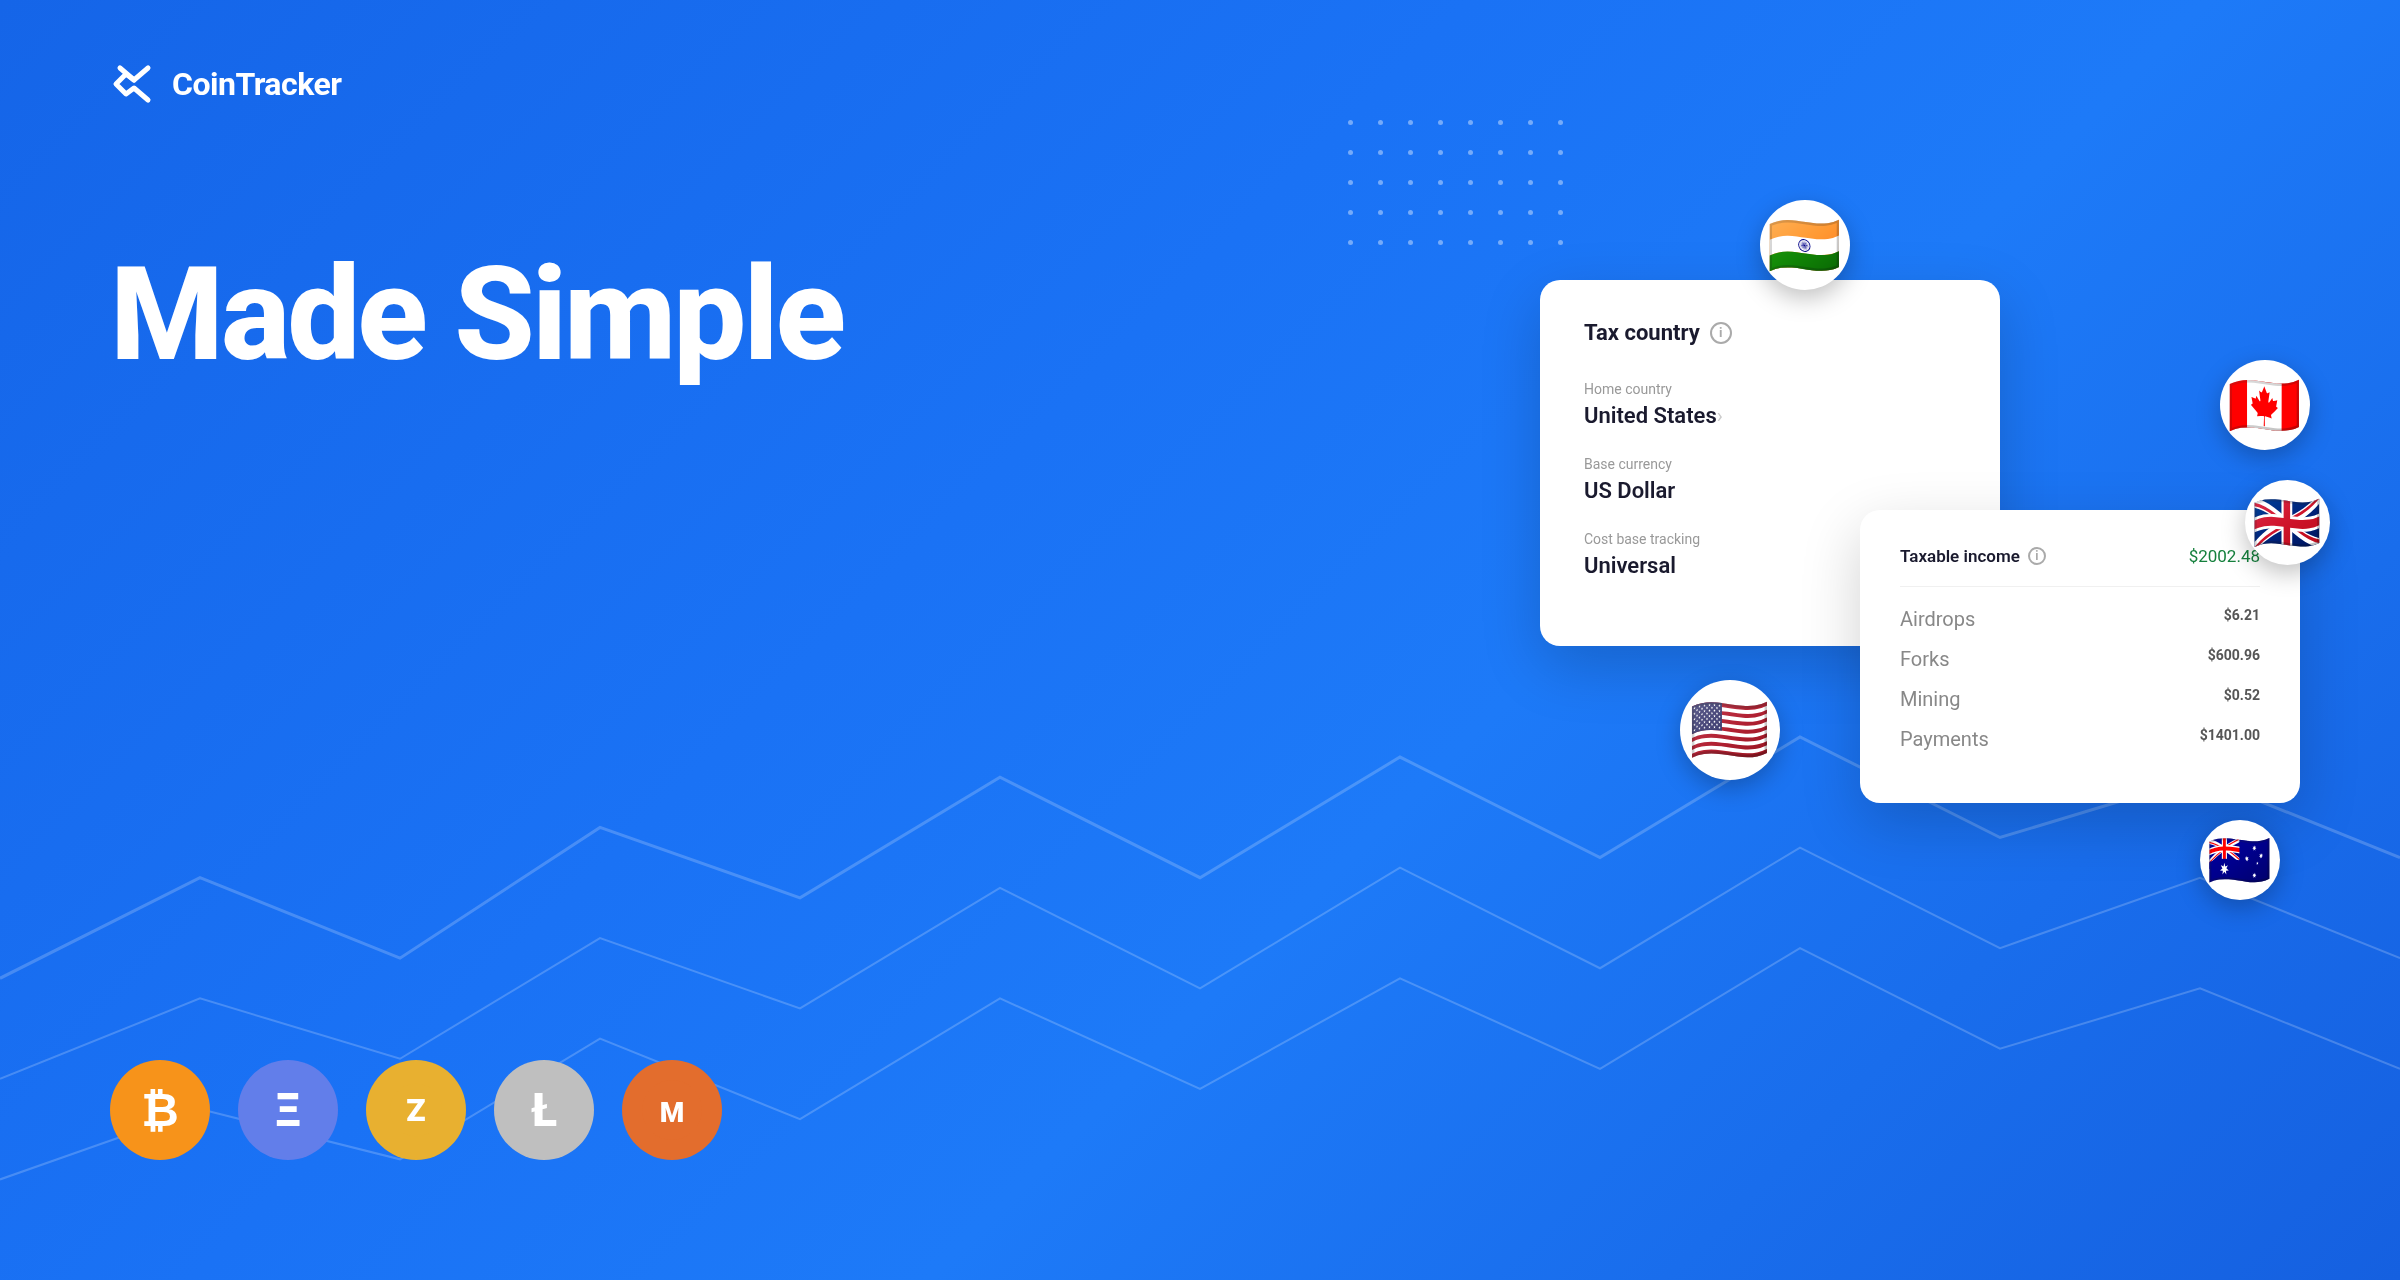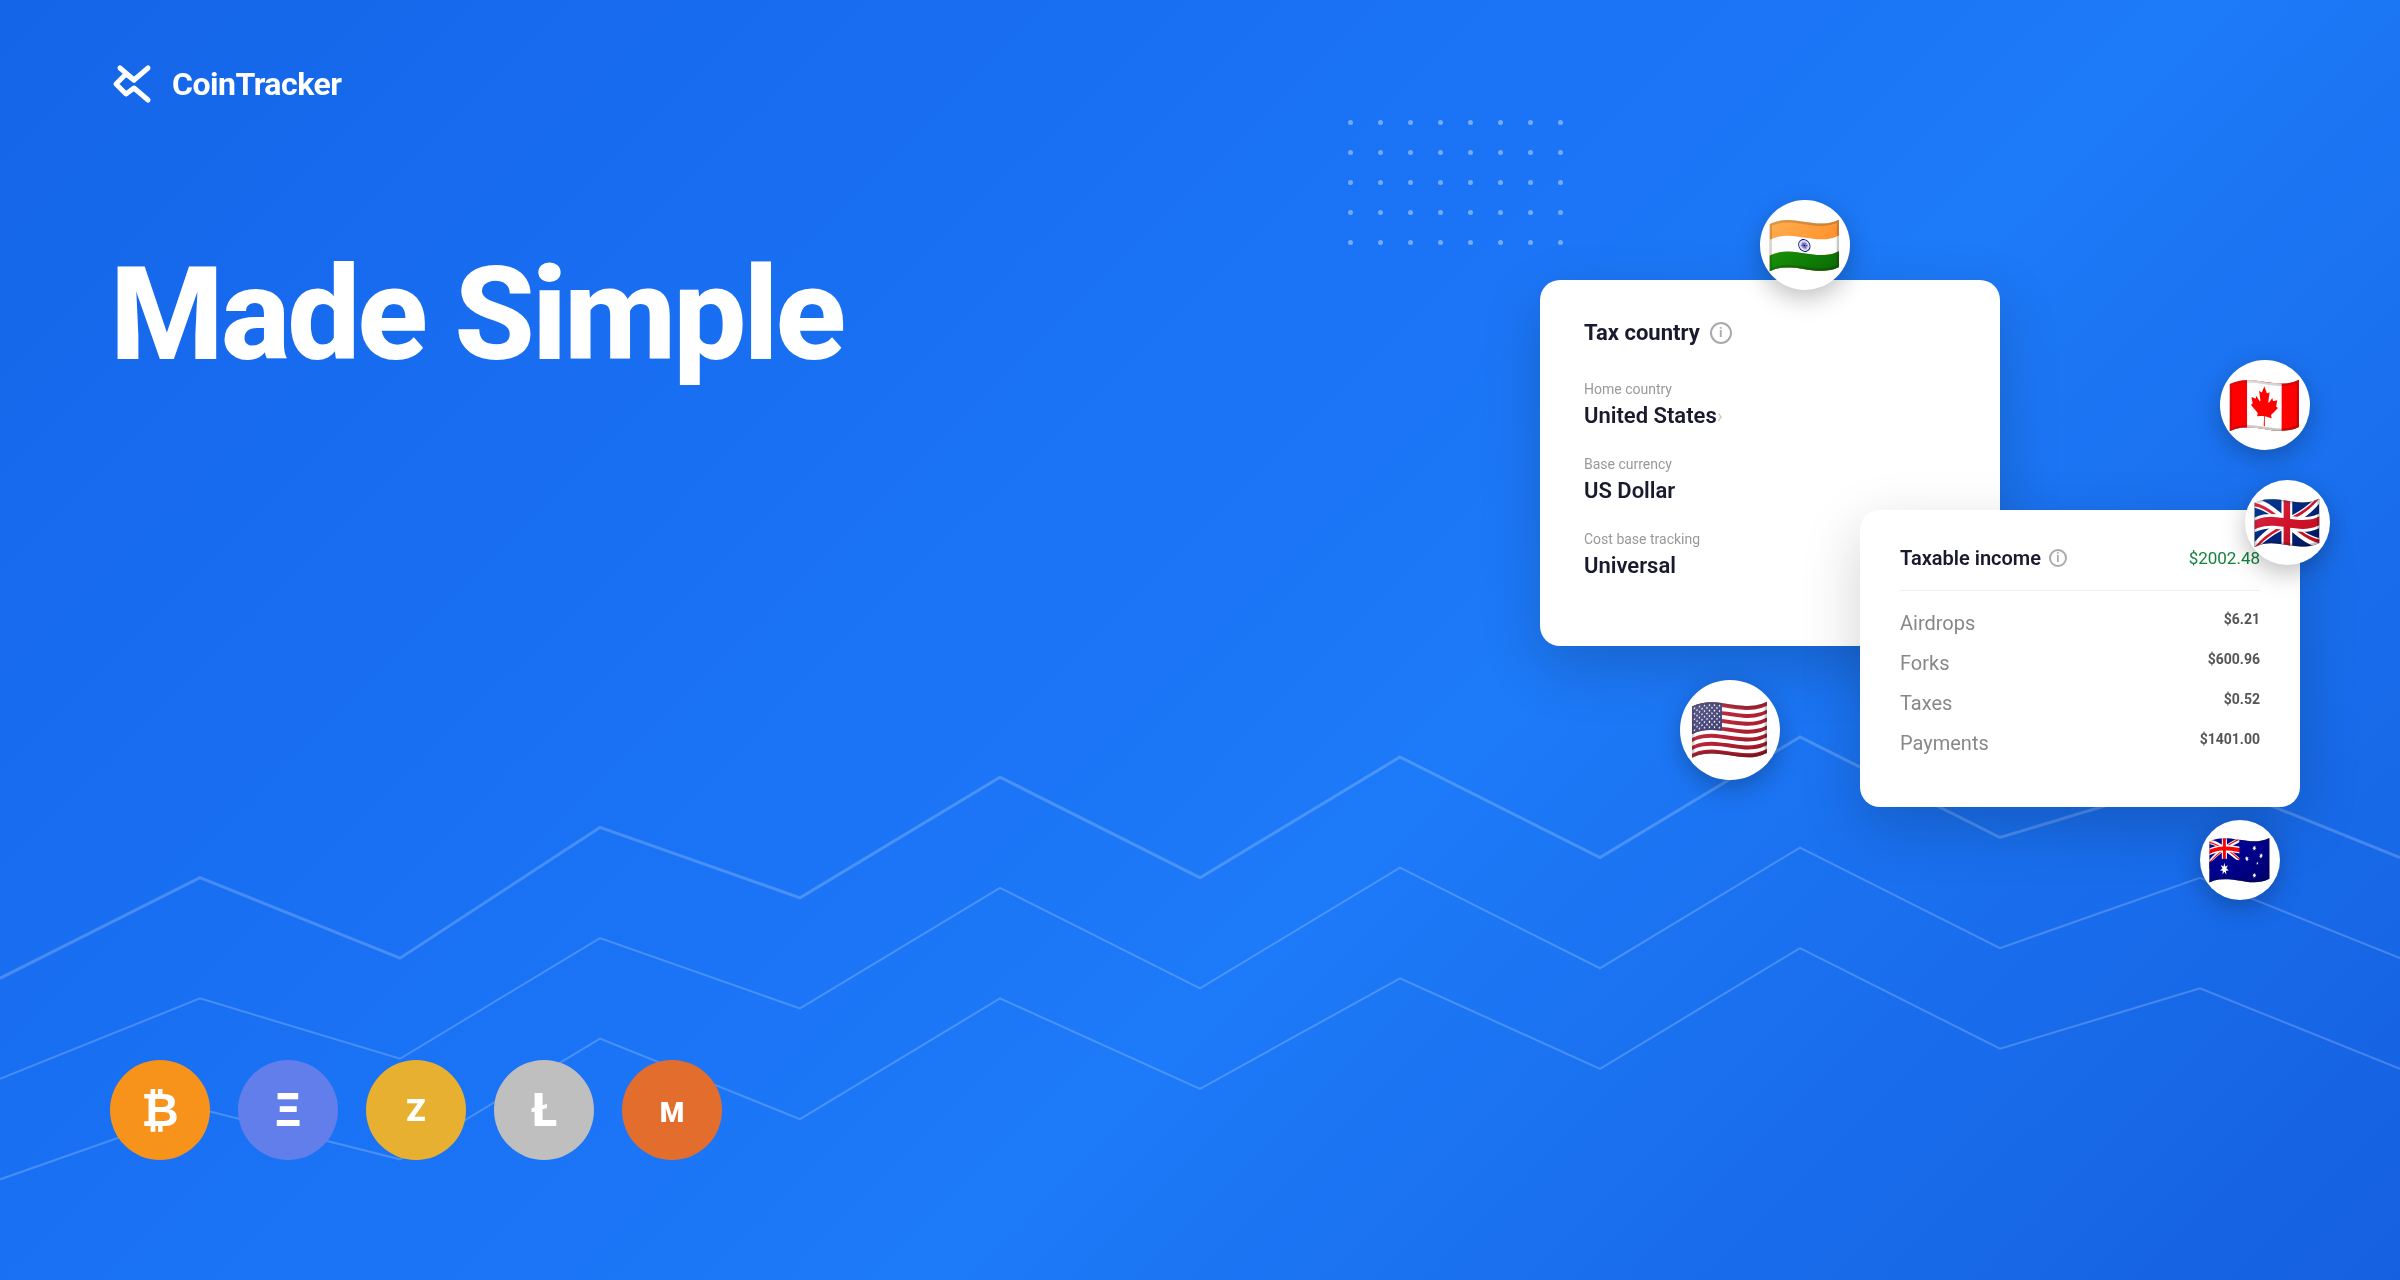--- a/index.html
+++ b/index.html
@@ -179,21 +179,21 @@
       justify-content: space-between;
       align-items: center;
       margin-bottom: 20px;
     }
     .income-title-row {
       display: flex;
       align-items: center;
       gap: 8px;
     }
     .income-title {
-      font-size: 20px;
+      font-size: 17px;
       font-weight: 600;
       color: #1a1a2e;
     }
     .income-value-main {
       font-size: 17px;
       font-weight: 400;
       color: #15803d;
     }
     .divider-line {
       height: 1px;
@@ -406,21 +406,21 @@
     <div class="divider-line"></div>
     <div class="sub-row">
       <span class="sub-label">Airdrops</span>
       <span class="sub-value">$6.21</span>
     </div>
     <div class="sub-row">
       <span class="sub-label">Forks</span>
       <span class="sub-value">$600.96</span>
     </div>
     <div class="sub-row">
-      <span class="sub-label">Taxes</span>
+      <span class="sub-label">Mining</span>
       <span class="sub-value">$0.52</span>
     </div>
     <div class="sub-row">
       <span class="sub-label">Payments</span>
       <span class="sub-value">$1401.00</span>
     </div>
   </div>
 
 </div>
 

